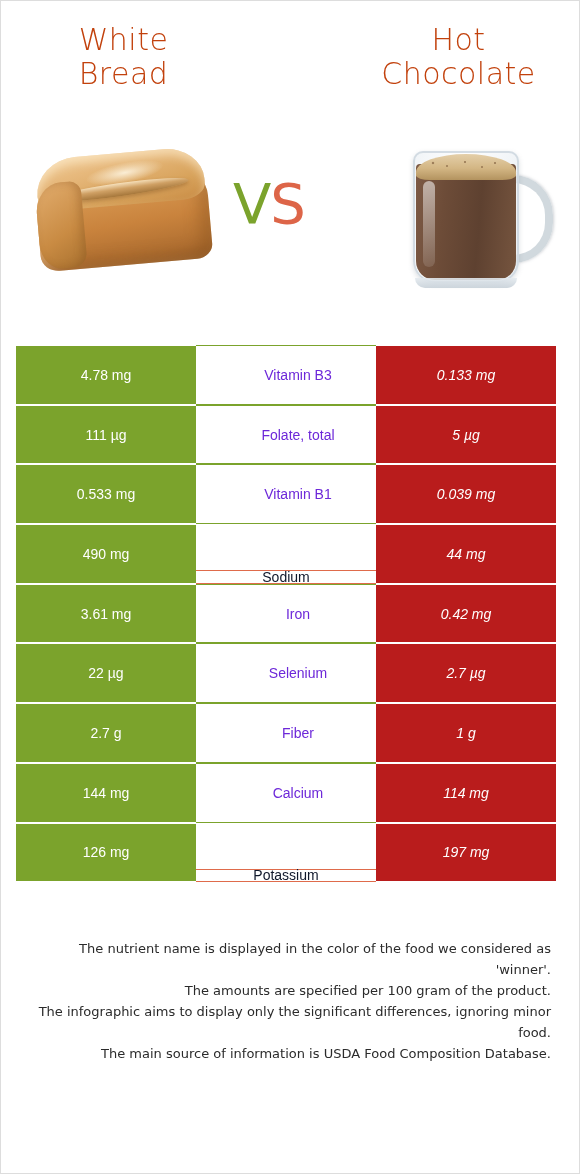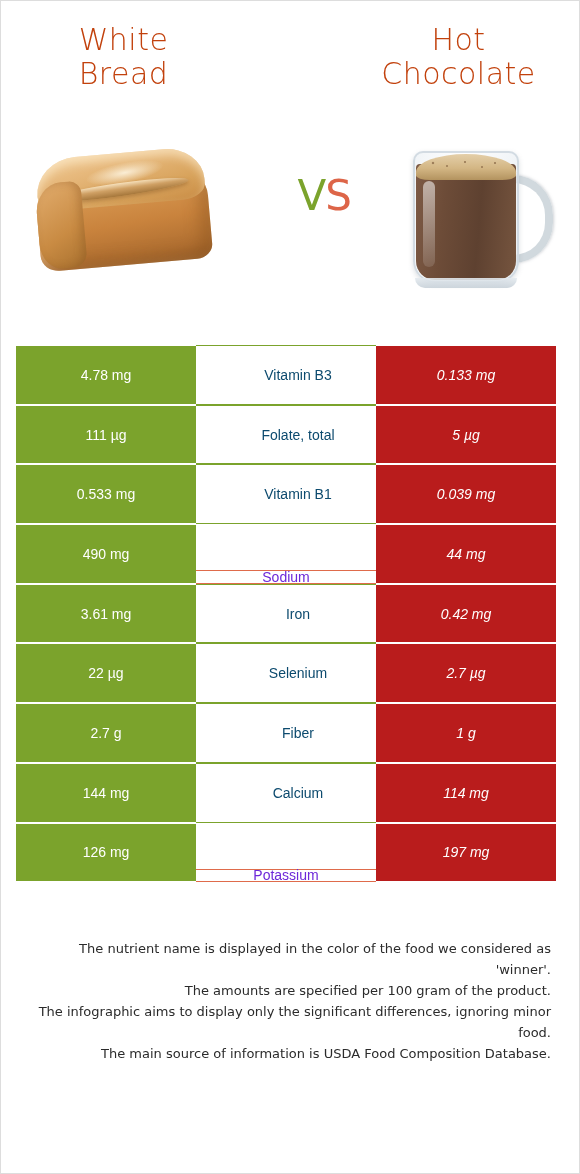--- a/index.html
+++ b/index.html
@@ -105,24 +105,24 @@
     background: radial-gradient(ellipse at center, rgba(255,248,230,.85) 0%, rgba(255,248,230,0) 72%);
     border-radius: 50%;
     transform: rotate(-6deg);
   }
 
   
   .vs {
     position: absolute;
     left: 232px; top: 58px;
     width: 118px;
-    font-size: 42px;
+    font-size: 56px;
     font-weight: 400;
     letter-spacing: -1px;
-    text-align: right;
+    text-align: left;
     font-family: "DejaVu Sans", sans-serif;
   }
   .vs .v { color: #7ba32c; }
   .vs .s { color: #dd6548; }
 
   
   .mug-wrap {
     position: absolute;
     left: 398px; top: 16px;
     width: 160px; height: 175px;
@@ -212,22 +212,22 @@
   }
   .cell-left  { background: #7ba32c; }
   .cell-right { background: #b91c1c; font-style: italic; }
   .cell-mid {
     width: 180px;
     background: #ffffff;
     font-weight: 400;
     border-top: 1px solid transparent;
     border-bottom: 1px solid transparent;
   }
-  .row.win-green .cell-mid { color: #0c4a6e; border-top-color: #7ba32c; border-bottom-color: #7ba32c; padding-left: 24px; }
-  .row.win-orange .cell-mid { color: #6d28d9; border-top-color: #df6b4b; border-bottom-color: #df6b4b; margin-top: 46px; }
+  .row.win-green .cell-mid { color: #6d28d9; border-top-color: #7ba32c; border-bottom-color: #7ba32c; padding-left: 24px; }
+  .row.win-orange .cell-mid { color: #0f172a; border-top-color: #df6b4b; border-bottom-color: #df6b4b; margin-top: 46px; }
 
   
   .footer {
     position: absolute;
     left: 30px; top: 937px;
     width: 520px;
     text-align: right;
     font-size: 13px;
     line-height: 21px;
     color: #2b2b2b;

